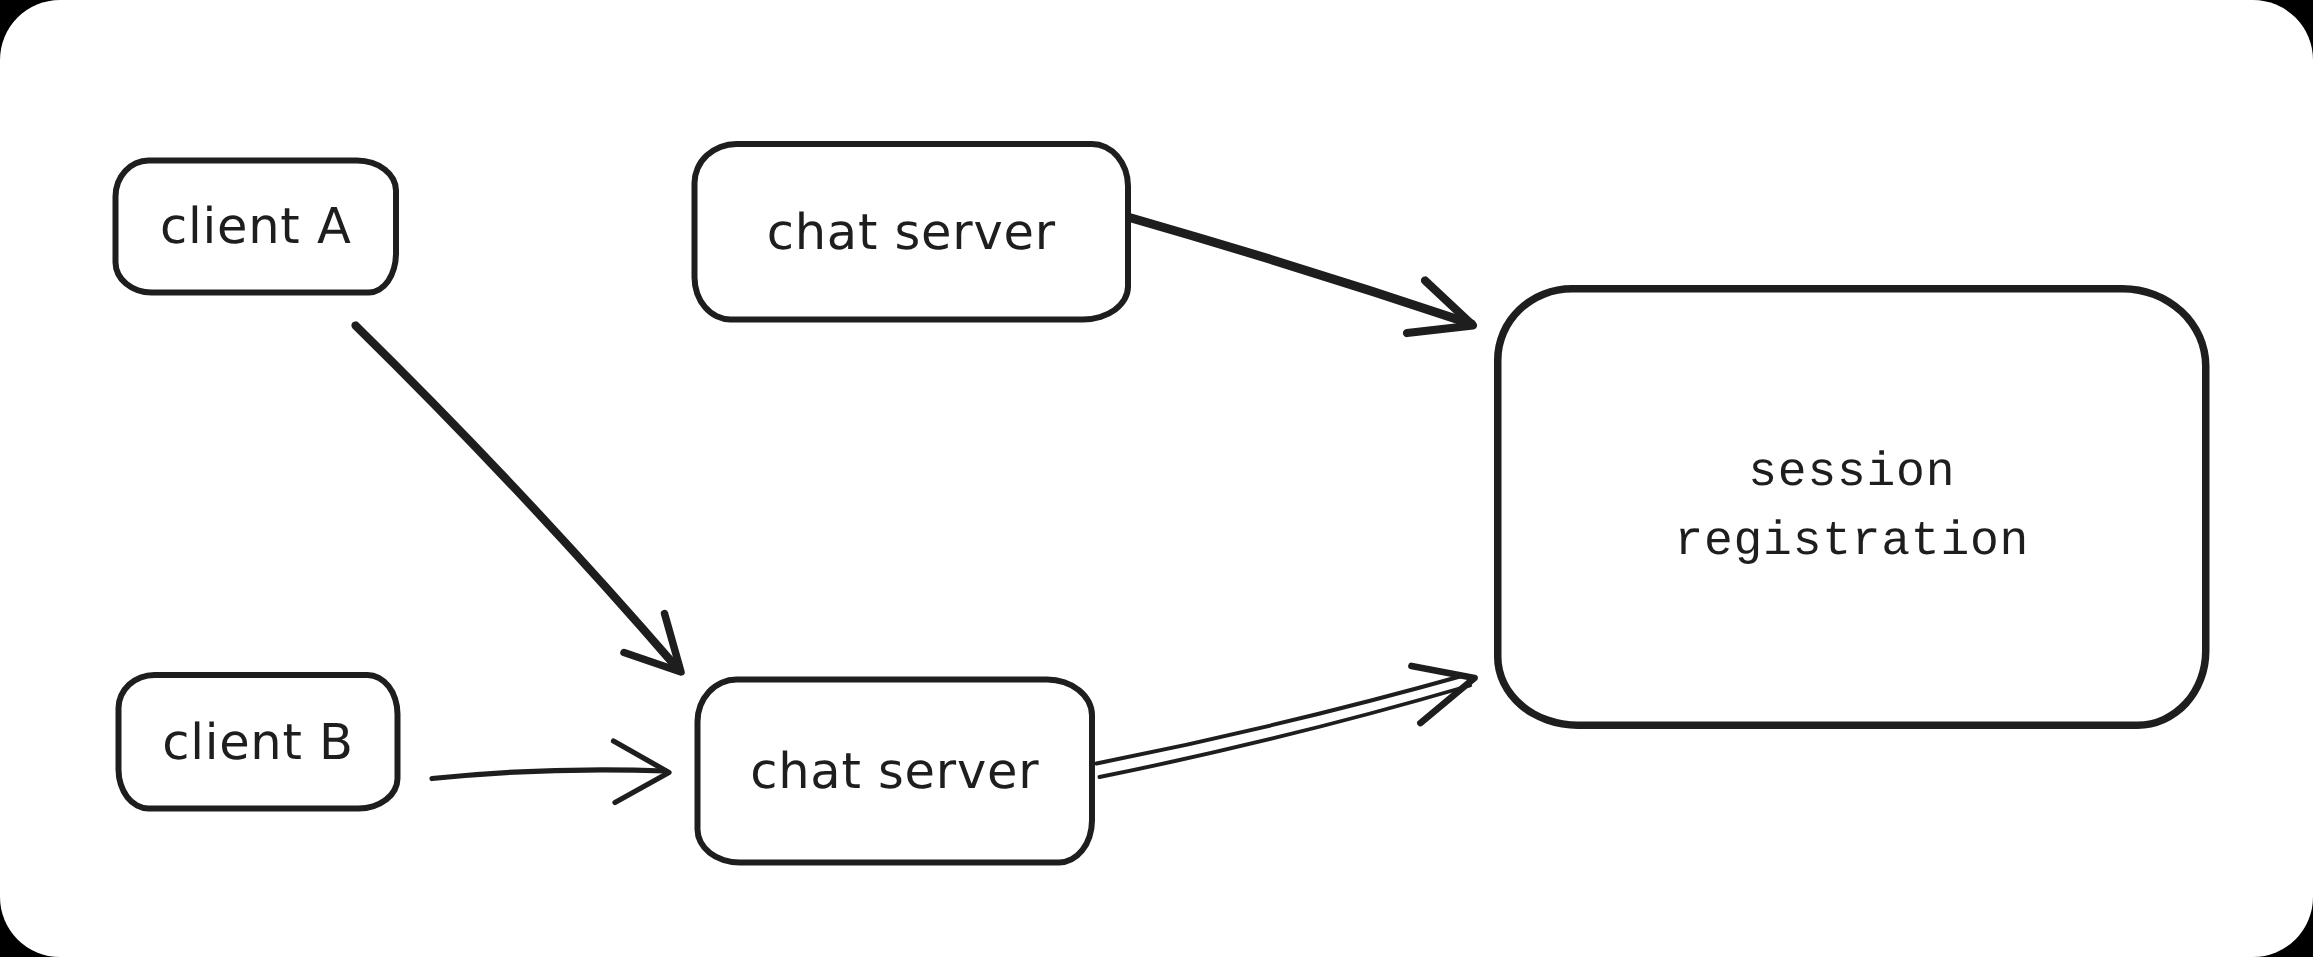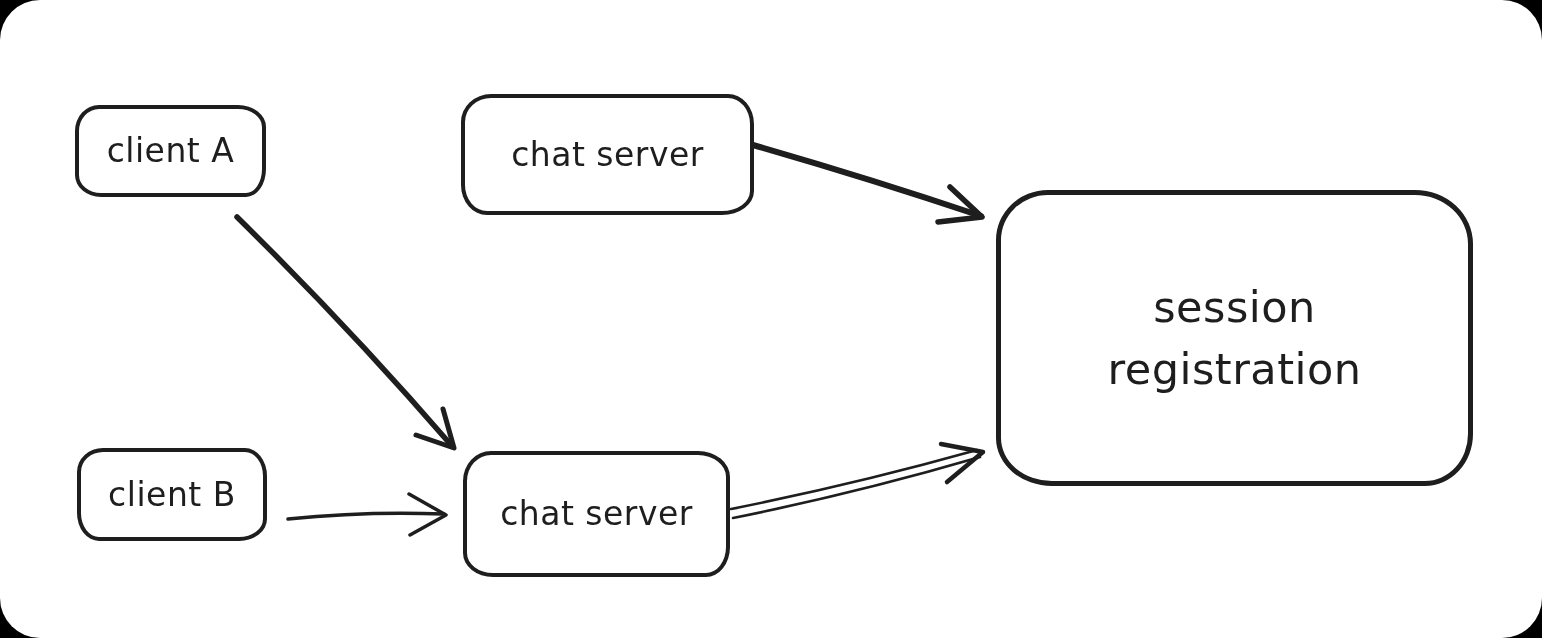--- a/index.html
+++ b/index.html
@@ -48,21 +48,21 @@
   #node-chat-server-2 {
     left: 463px; top: 451px; width: 267px; height: 126px;
     border-radius: 28px 32px 24px 30px / 30px 26px 30px 24px;
   }
   #node-session-registration {
     left: 996px; top: 190px; width: 477px; height: 296px;
     border-width: 5px;
     border-radius: 52px 58px 48px 56px / 50px 54px 52px 48px;
     padding: 20px 70px;
   }
-  #node-session-registration .label { font-size: 43px; }
+  #node-session-registration .label { font-size: 32px; font-family: Liberation Mono, monospace; }
 
   svg.arrows {
     position: absolute;
     left: 0; top: 0;
     width: 1542px; height: 638px;
     z-index: 1;
   }
   svg.arrows path {
     fill: none;
     stroke: #1e1e1e;

